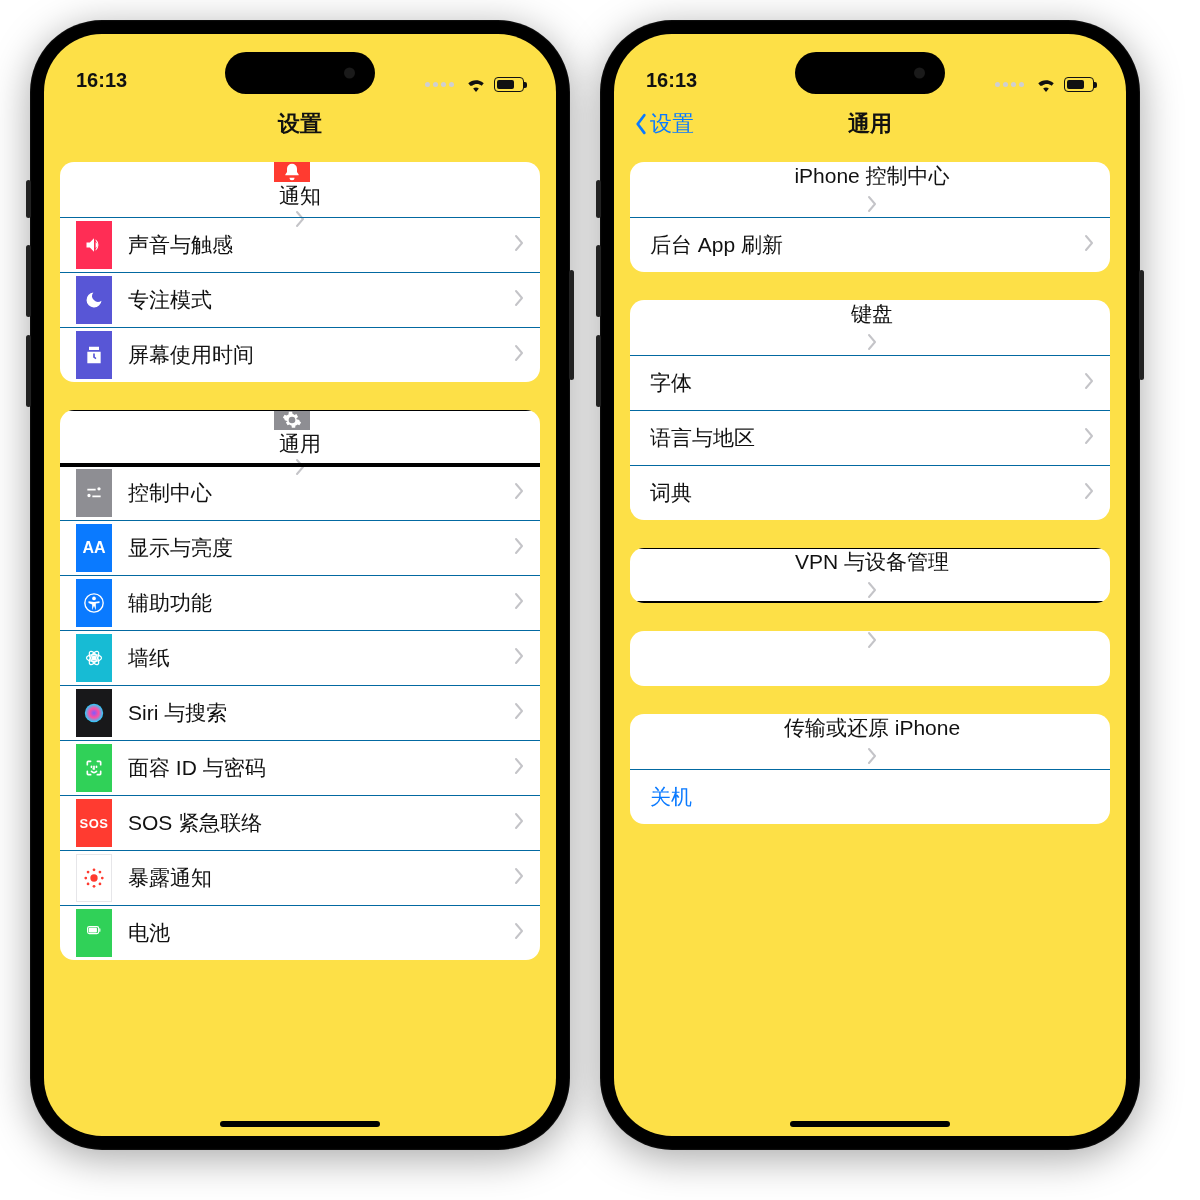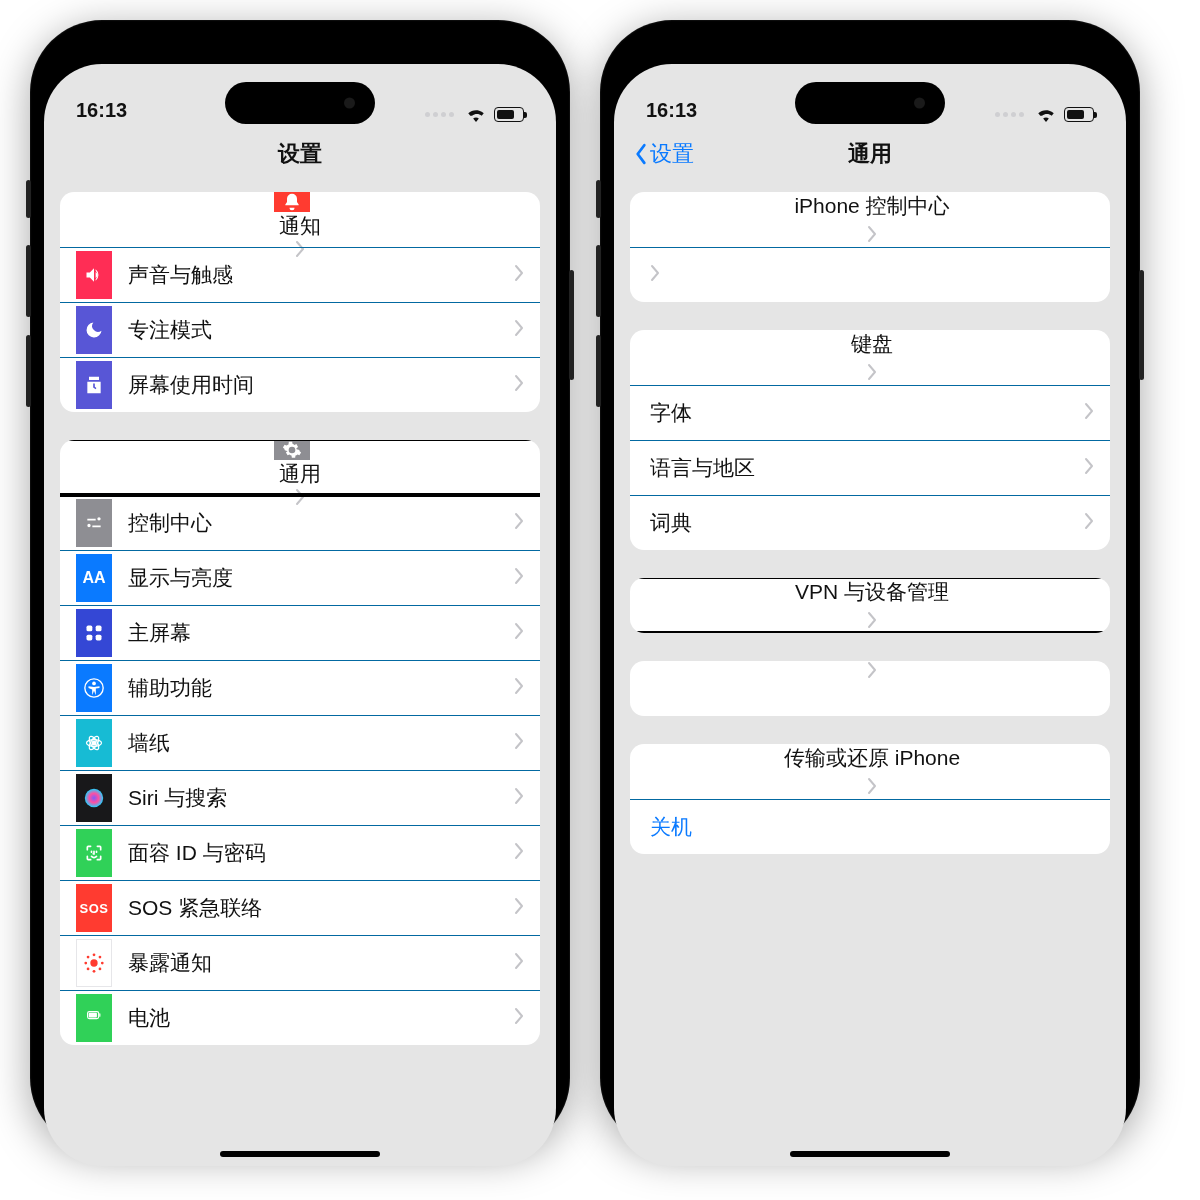--- a/index.html
+++ b/index.html
@@ -4,22 +4,22 @@
 <style>
   * { margin:0; padding:0; box-sizing:border-box; font-family:-apple-system,"SF Pro Text","Helvetica Neue",Arial,sans-serif; }
   body { background:#fff; width:1200px; height:1200px; overflow:hidden; }
   .stage { display:flex; gap:30px; padding:20px 30px; }
   .phone {
     width:540px; height:1130px; position:relative;
     background:#000; border-radius:72px; padding:14px;
     box-shadow:0 8px 40px rgba(0,0,0,.35), inset 0 0 2px rgba(255,255,255,.2);
   }
   .screen {
-    width:100%; height:100%; background:#e5e5e5; border-radius:58px;
-    overflow:hidden; position:relative;margin-top:30px;
+    width:100%; height:100%; background:#fde047; border-radius:58px;
+    overflow:hidden; position:relative;
   }
   .island {
     position:absolute; top:18px; left:50%; transform:translateX(-50%);
     width:150px; height:42px; background:#000; border-radius:30px; z-index:20;
   }
   .island::after{
     content:""; position:absolute; right:20px; top:50%; transform:translateY(-50%);
     width:11px; height:11px; border-radius:50%; background:#1a1a1a;
   }
   
@@ -183,34 +183,20 @@
               <span class="label">控制中心</span>
               <span class="chev"><svg viewBox="0 0 10 18">
                   <path fill="none" stroke="#c4c4c8" stroke-width="2" stroke-linecap="round" stroke-linejoin="round" d="M2 2l6 7-6 7"></path>
                 </svg></span>
             </div>
             <div class="row">
               <div class="icon" style="background:#0a7aff;">
                 <span style="font-family:Arial;font-size:16px;">AA</span>
               </div>
               <span class="label">显示与亮度</span>
-              <span class="chev"><svg viewBox="0 0 10 18">
-                  <path fill="none" stroke="#c4c4c8" stroke-width="2" stroke-linecap="round" stroke-linejoin="round" d="M2 2l6 7-6 7"></path>
-                </svg></span>
-            </div>
-            <div class="row">
-              <div class="icon" style="background:#3447d5;">
-                <svg viewBox="0 0 24 24" width="20" height="20">
-                  <rect x="3" y="3" width="7" height="7" rx="2" fill="#fff"></rect>
-                  <rect x="14" y="3" width="7" height="7" rx="2" fill="#fff"></rect>
-                  <rect x="3" y="14" width="7" height="7" rx="2" fill="#fff"></rect>
-                  <rect x="14" y="14" width="7" height="7" rx="2" fill="#fff"></rect>
-                </svg>
-              </div>
-              <span class="label">主屏幕</span>
               <span class="chev"><svg viewBox="0 0 10 18">
                   <path fill="none" stroke="#c4c4c8" stroke-width="2" stroke-linecap="round" stroke-linejoin="round" d="M2 2l6 7-6 7"></path>
                 </svg></span>
             </div>
             <div class="row">
               <div class="icon" style="background:#0a7aff;">
                 <svg viewBox="0 0 24 24" width="22" height="22">
                   <circle cx="12" cy="12" r="10" fill="none" stroke="#fff" stroke-width="1.5"></circle>
                   <circle cx="12" cy="7" r="2" fill="#fff"></circle>
                   <path fill="#fff" d="M6 10l6 1 6-1v2l-4 .5V20l-2-5-2 5v-6.5L6 12z"></path>
@@ -354,20 +340,21 @@
 
       <div class="content">
         <div class="group plain" id="rg1">
             <div class="row">
               <span class="label">iPhone 控制中心</span>
               <span class="chev"><svg viewBox="0 0 10 18">
                   <path fill="none" stroke="#c4c4c8" stroke-width="2" stroke-linecap="round" stroke-linejoin="round" d="M2 2l6 7-6 7"></path>
                 </svg></span>
             </div>
             <div class="row">
+              <span class="label">后台 App 刷新</span>
               <span class="chev"><svg viewBox="0 0 10 18">
                   <path fill="none" stroke="#c4c4c8" stroke-width="2" stroke-linecap="round" stroke-linejoin="round" d="M2 2l6 7-6 7"></path>
                 </svg></span>
             </div>
           </div>
         <div class="group plain" id="rg2">
             <div class="row">
               <span class="label">键盘</span>
               <span class="chev"><svg viewBox="0 0 10 18">
                   <path fill="none" stroke="#c4c4c8" stroke-width="2" stroke-linecap="round" stroke-linejoin="round" d="M2 2l6 7-6 7"></path>

